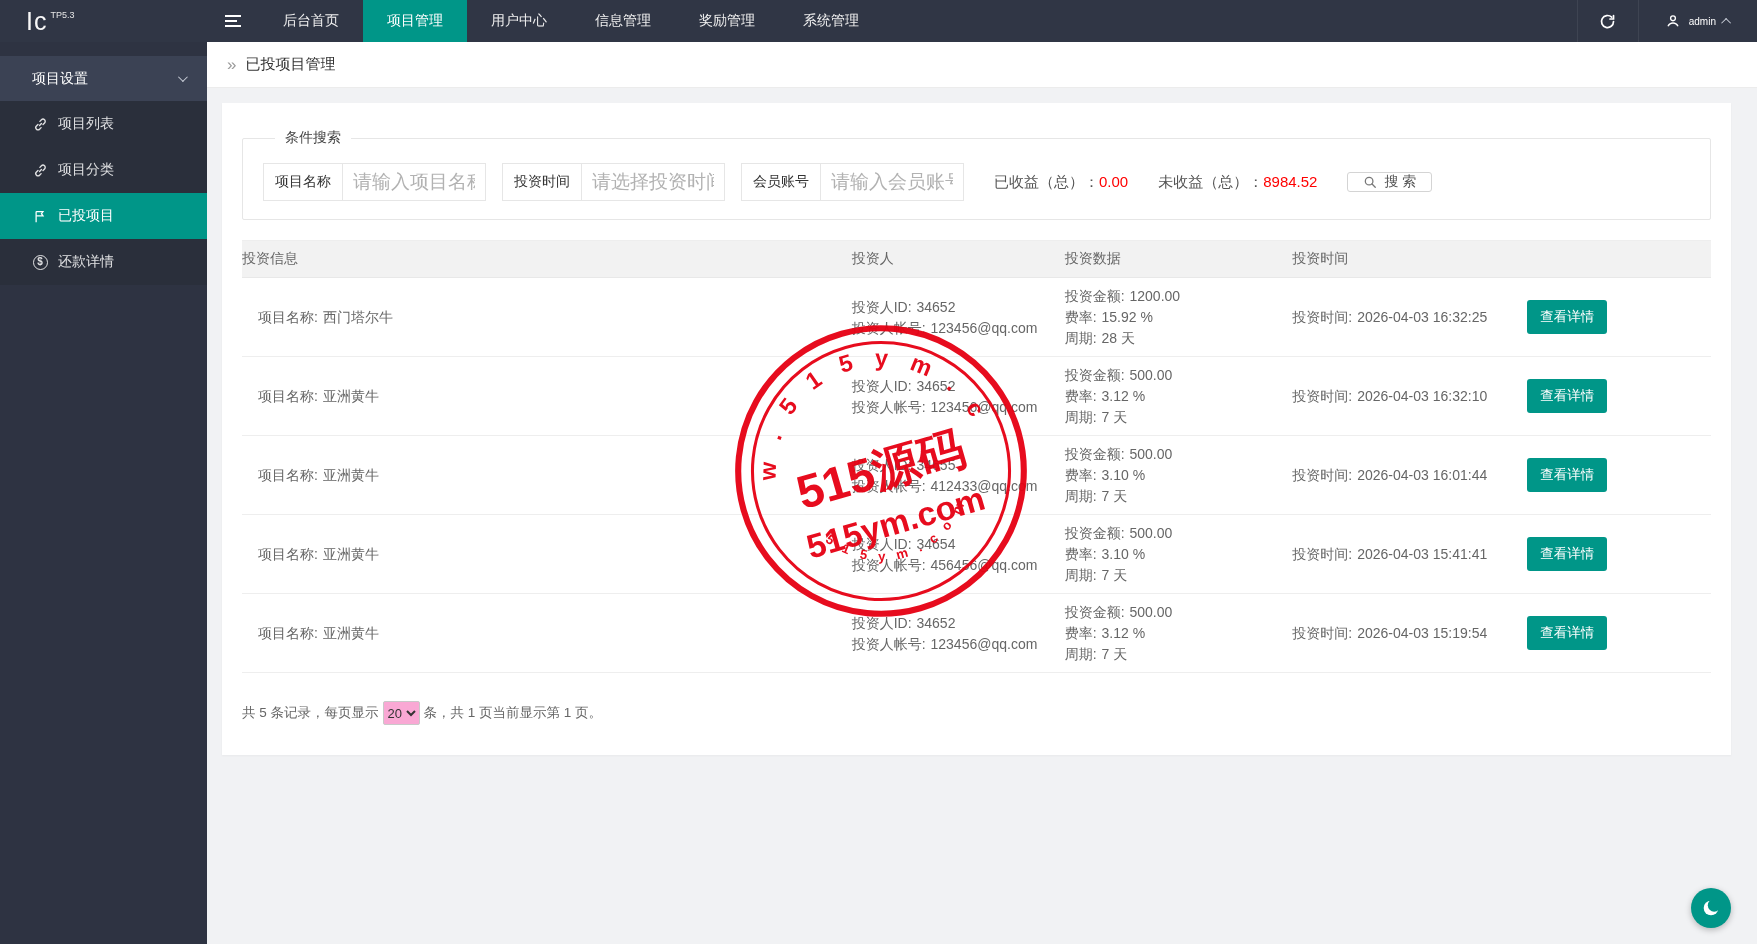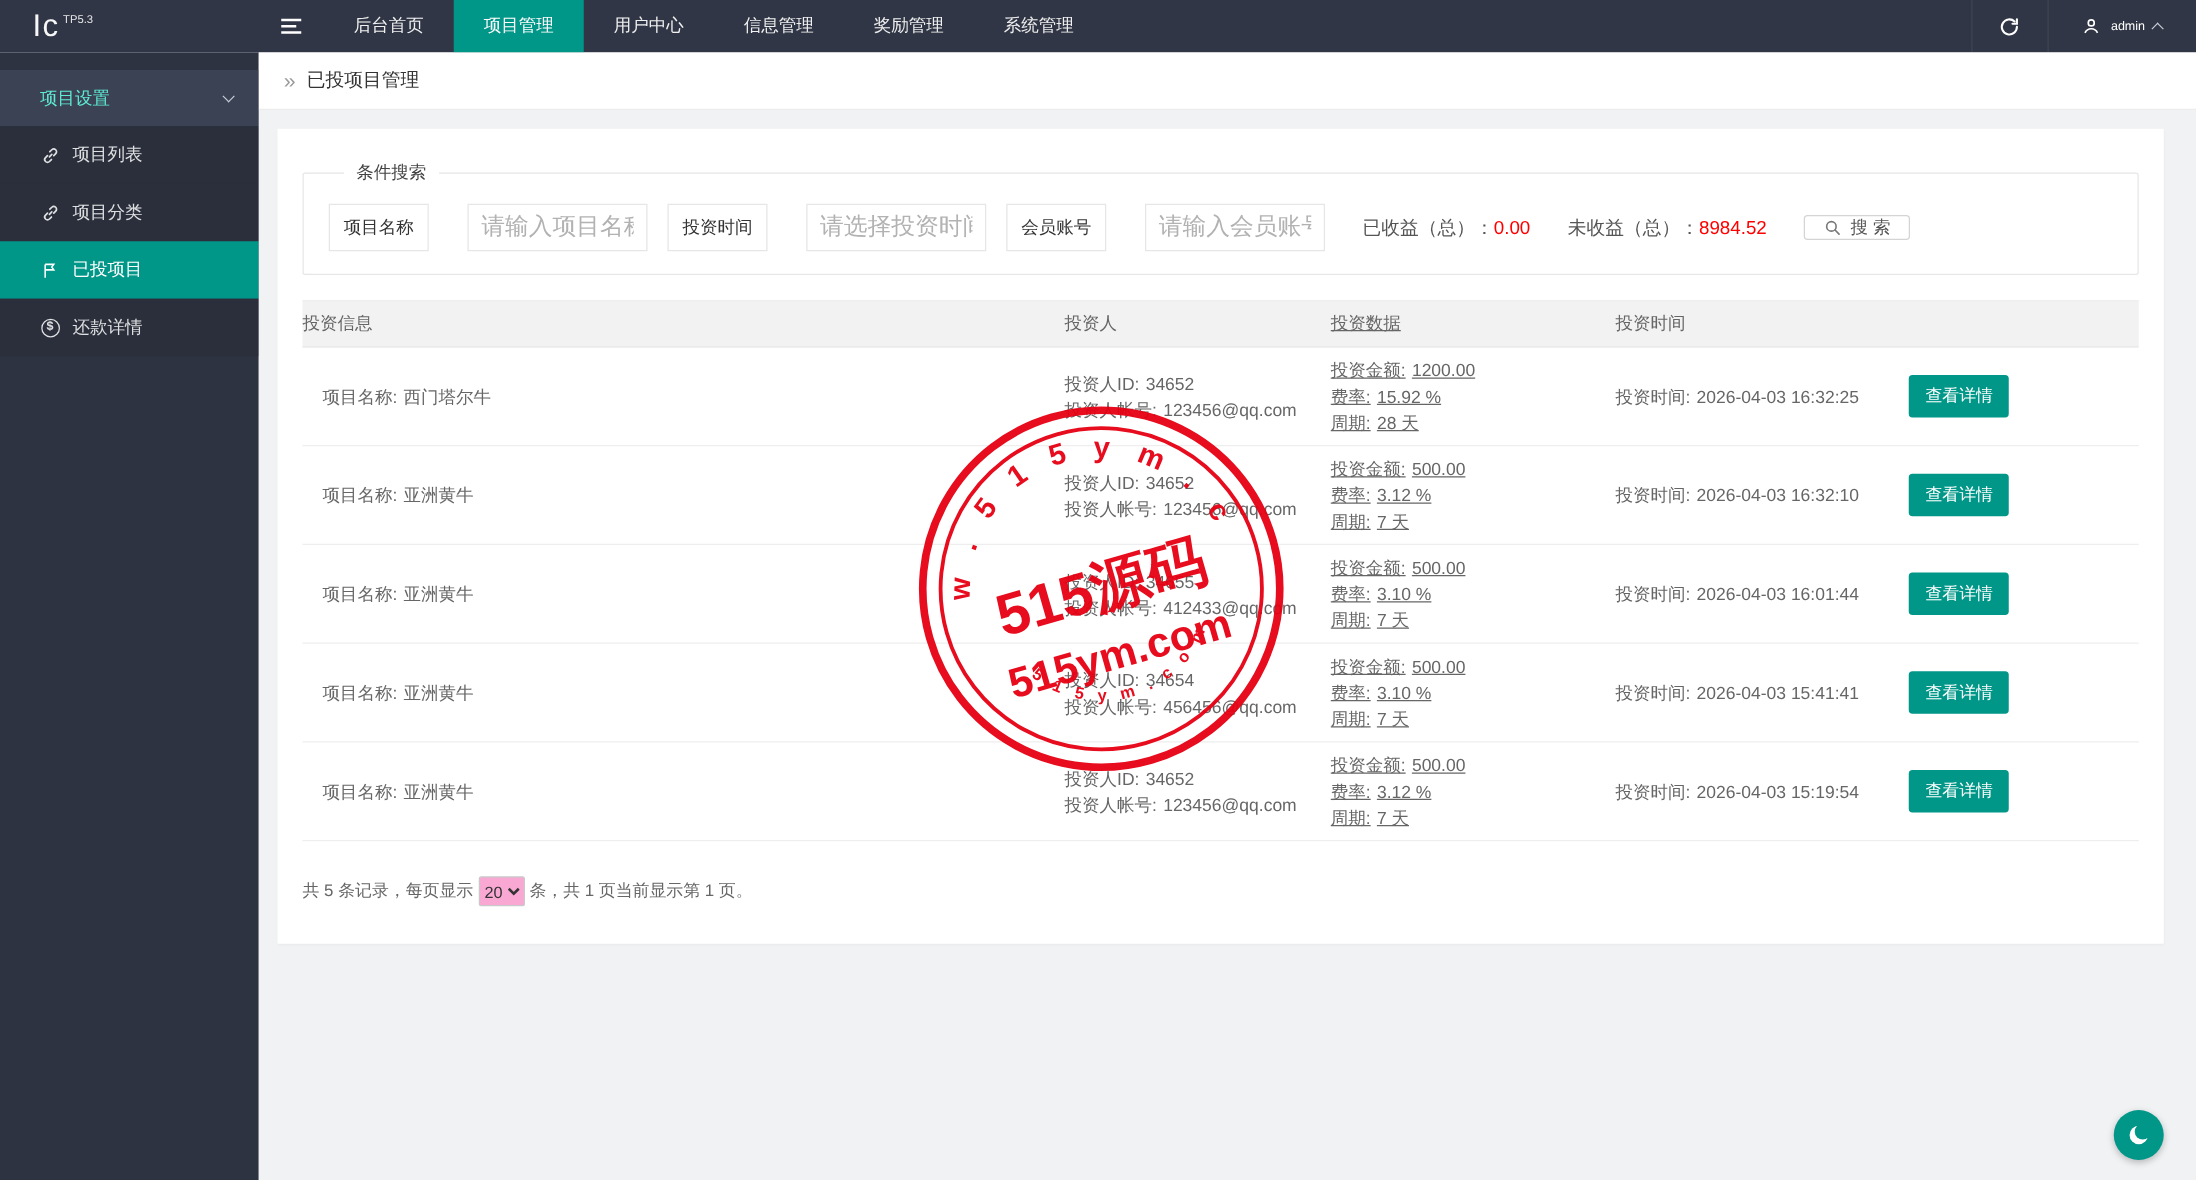--- a/index.html
+++ b/index.html
@@ -22,53 +22,53 @@
   .nav-item.active { background:#009688; color:#fff; }
   .topbar-right { margin-left:auto; display:flex; align-items:stretch; }
   .refresh-btn { width:62px; display:flex; align-items:center; justify-content:center; border-left:1px solid rgba(255,255,255,.07); border-right:1px solid rgba(255,255,255,.07); cursor:pointer; }
   .user-box { padding:0 26px; display:flex; align-items:center; gap:8px; font-size:10px; cursor:pointer; }
   .chev { width:7px; height:7px; border-right:1.6px solid #c7ccd6; border-bottom:1.6px solid #c7ccd6; display:inline-block; }
   .chev.up { transform:rotate(-135deg) translateY(-2px); }
   .chev.down { transform:rotate(45deg) translateY(-2px); }
 
   
   .sidebar { background:#2e3342; padding-top:12px; overflow:hidden; }
-  .group-header { height:45px; padding:0 22px 0 32px; background:#3b4254; display:flex; align-items:center; justify-content:space-between; color:#5eead4; font-size:14px; cursor:pointer; margin-top:2px; }
+  .group-header { height:45px; padding:0 22px 0 32px; background:#3b4254; display:flex; align-items:center; justify-content:space-between; color:#ffffff; font-size:14px; cursor:pointer; margin-top:2px; }
   .side-item { height:46px; padding:0 20px 0 32px; background:#2a2f3b; display:flex; align-items:center; gap:10px; color:rgba(255,255,255,.85); font-size:14px; cursor:pointer; }
   .side-item.active { background:#009688; color:#fff; }
   .side-icon { width:16px; height:16px; display:inline-flex; align-items:center; justify-content:center; flex:0 0 16px; }
   .dollar-circle { width:15px; height:15px; border:1.4px solid currentColor; border-radius:50%; font-size:10px; line-height:12px; text-align:center; font-weight:bold; }
 
   
   .content { background:#f1f2f4; overflow:hidden; position:relative; }
   .breadcrumb-bar { background:#fff; height:46px; display:flex; align-items:center; gap:9px; padding:0 20px; border-bottom:1px solid #ececec; }
   .crumb-sep { color:#9a9a9a; font-size:17px; }
   .crumb-title { color:#333; font-size:15px;text-align:center; }
 
   .panel { background:#fff; margin:15px 26px 0 15px; padding:20px 20px 30px; box-shadow:0 1px 2px rgba(0,0,0,.04); }
 
   fieldset.search-fs { border:1px solid #e6e6e6; border-radius:2px; padding:16px 20px 18px; margin-top:6px; }
   fieldset.search-fs legend { padding:0 10px; margin-left:12px; color:#444; font-size:14px; }
   .search-row { display:flex; align-items:center; }
-  .input-group { display:flex; height:38px; margin-right:16px;gap:32px; }
+  .input-group { display:flex; height:38px; margin-right:16px; }
   .ig-label { border:1px solid #e6e6e6; background:#fff; display:flex; align-items:center; padding:0 11px; font-size:14px; color:#333; white-space:nowrap; }
   .ig-input { border:1px solid #e6e6e6; margin-left:-1px; width:144px; padding:0 10px; font-size:19px; color:#333; outline:none; }
   .ig-input::placeholder { color:#b2b2b2; }
   .stats { display:flex; align-items:center; gap:30px; margin-left:14px; font-size:15px; color:#555; white-space:nowrap; }
   .stat-value { color:#ff0000; }
   .search-btn { margin-left:30px; height:20px; padding:0 15px; background:#fff; border:1px solid #d4d4d4; border-radius:3px; display:flex; align-items:center; gap:7px; font-size:14px; color:#555; cursor:pointer; }
 
   
   .table { margin-top:20px; }
   .t-head { display:flex; background:#f2f2f2; border-top:1px solid #eee; border-bottom:1px solid #e8e8e8; color:#666; font-size:14px; }
   .t-head > div { padding:9px 0; }
   .t-row { display:flex; align-items:center; border-bottom:1px solid #eee; min-height:79px; font-size:14px; color:#666; }
   .c1 { width:41.5%; padding-left:16px; }
   .c2 { width:14.5%; }
-  .c3 { width:15.5%;text-decoration:underline; }
+  .c3 { width:15.5%; }
   .c4 { width:16%; }
   .c5 { flex:1; }
   .kv { line-height:20px; margin:1px 0; white-space:nowrap; }
   .kv .lbl { margin-right:5px; }
   .detail-btn { background:#009688; color:#fff; border:none; border-radius:3px; padding:8px 13px; font-size:13.5px; cursor:pointer; }
 
   .pagination { margin-top:28px; display:flex; align-items:center; gap:4px; color:#666; font-size:13.5px; }
   .page-size { height:24px; border:1px solid #c9c9c9; border-radius:2px; font-size:13px; color:#333; background:#f9a8d4; }
 
   

